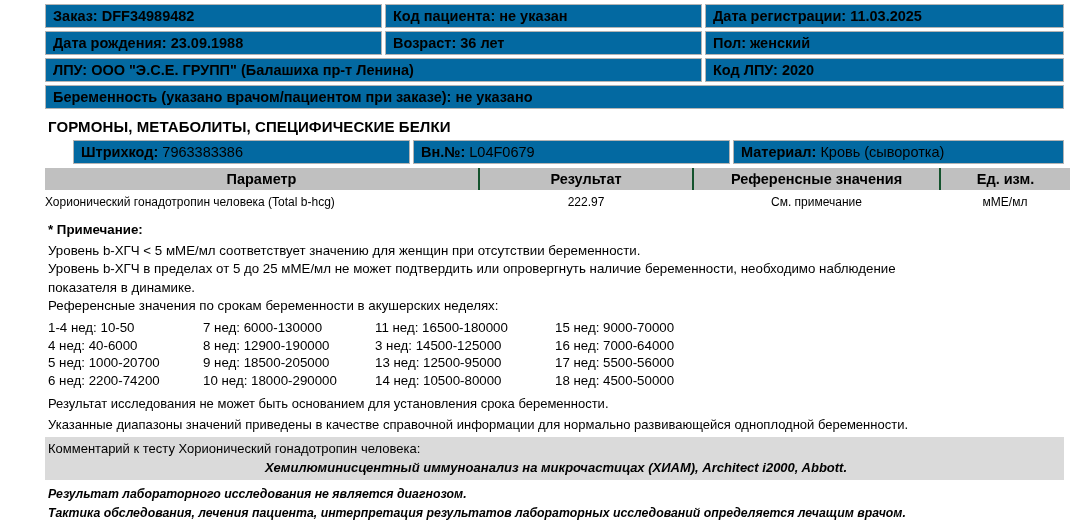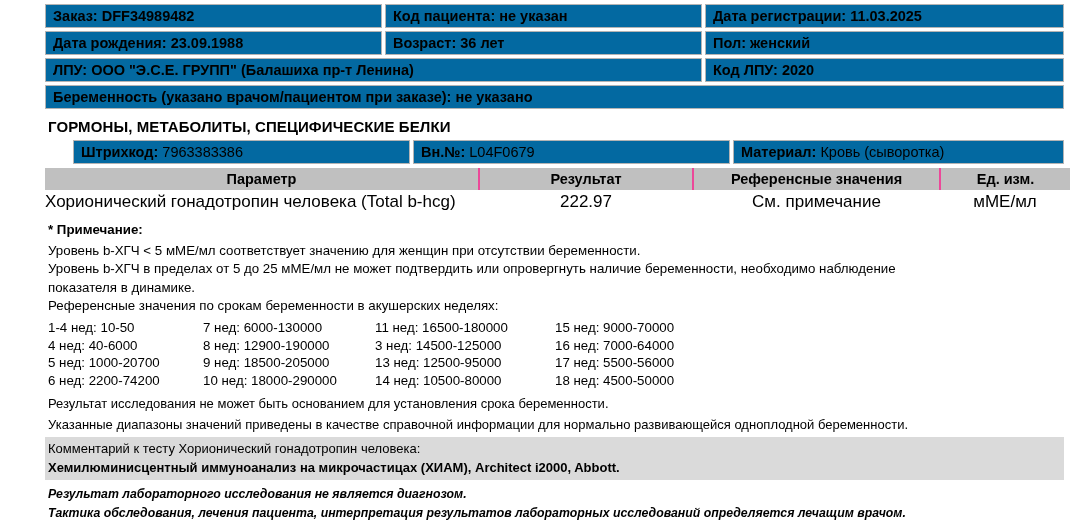--- a/index.html
+++ b/index.html
@@ -76,26 +76,26 @@
     border-collapse: collapse;
     width: 1019px;
     table-layout: fixed;
   }
   .res-table thead th {
     background: #c0c0c0;
     font-size: 14.5px;
     font-weight: bold;
     height: 22px;
     text-align: center;
-    border-right: 2px solid #ec4899;
+    border-right: 2px solid #14532d;
     padding: 0;
   }
   .res-table thead th:last-child { border-right: none; }
   .res-table tbody td {
-    font-size: 17px;
+    font-size: 12px;
     height: 24px;
     padding: 0;
     vertical-align: middle;
   }
   .col-param  { width: 433px; }
   .col-result { width: 212px; }
   .col-ref    { width: 245px; }
   .col-unit   { width: 129px; }
   td.t-left   { text-align: left; padding-left: 6px; }
   td.t-center { text-align: center; }
@@ -140,21 +140,23 @@
   
   .comment-block {
     margin: 3px 15px 0 45px;
     background: #dadada;
     padding: 2px 0 3px 3px;
     font-size: 13px;
     line-height: 19px;
   }
   .comment-block .c-line { margin: 0; }
   .comment-block .c-italic {
-    font-weight: bold;
+    font-style: italic;
+    font-weight: bold;
+    text-align: center;
   }
 
   
   .footer-note {
     margin: 6px 15px 0 48px;
     font-size: 12.3px;
     line-height: 17px;
     font-style: italic;
     font-weight: bold;
   }

